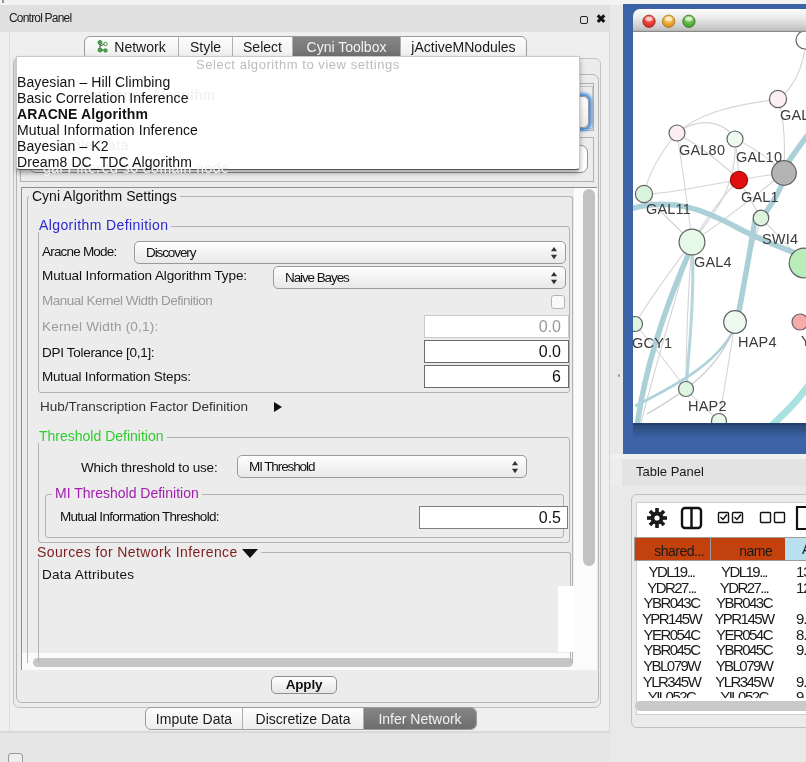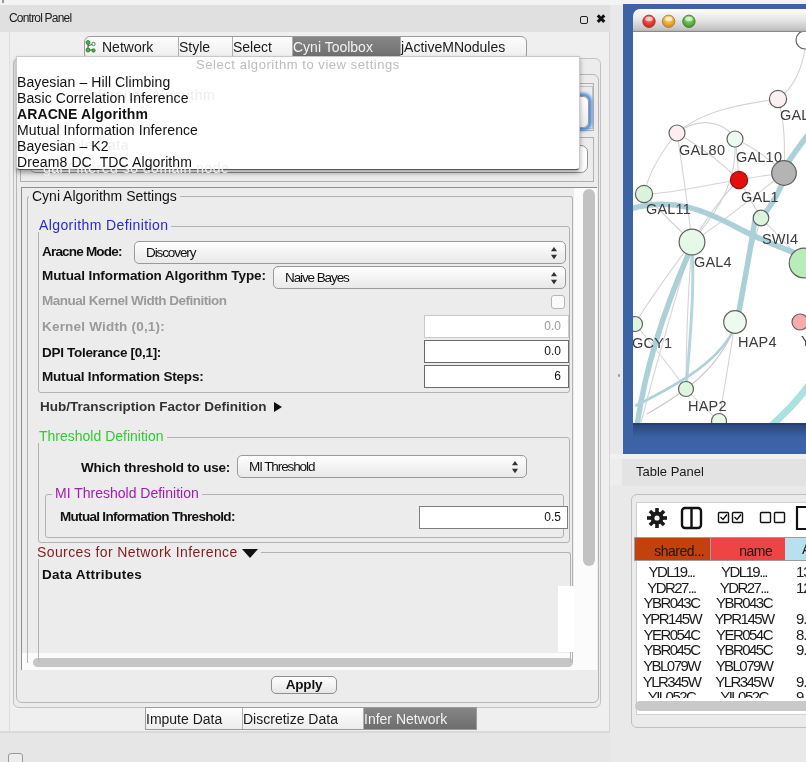--- a/index.html
+++ b/index.html
@@ -1,24 +1,24 @@
 <!DOCTYPE html>
 <html><head><meta charset="utf-8"><style>
 html,body{margin:0;padding:0}
 #root{position:relative;width:806px;height:762px;background:#e9e9e9;font-family:"Liberation Sans",sans-serif;overflow:hidden}
 .abs{position:absolute}
 .grp{position:absolute;border:1px solid #b2b2b2;border-radius:3px}
 .glabel{position:absolute;background:#ececec;padding:0 3px;font-size:14px;letter-spacing:0;line-height:13px}
-.blab{position:absolute;font-weight:bold;font-size:13.5px;letter-spacing:-0.8px;color:#111}
+.blab{position:absolute;font-weight:normal;font-size:13.5px;letter-spacing:-0.8px;color:#111}
 .combo{position:absolute;border:1px solid #9a9a9a;border-radius:5px;background:linear-gradient(#ffffff,#f1f1f1 60%,#e9e9e9);font-size:13.5px;letter-spacing:-1.1px;color:#111}
 .combo .tx{position:absolute;left:11px;top:2.5px}
 .stepper{position:absolute;right:7px;top:3.5px;width:8px;height:14px}
-.field{position:absolute;background:#fff;font-size:12px;color:#111;text-align:right}
+.field{position:absolute;background:#fff;font-size:16px;color:#111;text-align:right}
 .seg{position:absolute;display:flex;border:1px solid #9b9b9b;border-radius:6px;background:linear-gradient(#fdfdfd,#ededed);overflow:hidden}
-.seg .s{font-size:14px;color:#1a1a1a;display:flex;align-items:center;justify-content:flex-start;border-right:1px solid #b0b0b0}
+.seg .s{font-size:14px;color:#1a1a1a;display:flex;align-items:center;justify-content:center;border-right:1px solid #b0b0b0}
 .segtop .s{padding-bottom:3px}
 .seg .s:last-child{border-right:none}
 .seg .sel{background:linear-gradient(#868686,#6d6d6d);color:#f2f2f2}
 </style></head><body>
 <div id="root">
 
 <div class="abs" style="left:0;top:0;width:806px;height:5px;background:#f3f3f3"></div>
 <div class="abs" style="left:2px;top:0;width:2px;height:3px;background:#999"></div>
 <div class="abs" style="left:0;top:5px;width:610px;height:27px;background:#e0e0e0"></div>
 <div class="abs" style="left:9px;top:11px;font-size:12px;letter-spacing:-0.8px;color:#1a1a1a">Control Panel</div>
@@ -126,21 +126,21 @@
 <div class="field" style="left:419px;top:506px;width:141px;height:21px;border:1px solid #7e7e7e;line-height:21px;padding-right:6px">0.5</div>
 
 <div class="grp" style="left:38px;top:552px;width:531px;height:110px;border-bottom:none"></div>
 <div class="glabel" style="left:34px;top:546px;color:#7f1d1d;letter-spacing:0.4px">Sources for Network Inference <span style="display:inline-block;width:0;height:0;border-top:9px solid #111;border-left:8.5px solid transparent;border-right:8.5px solid transparent;vertical-align:middle"></span></div>
 <div class="blab" style="left:42px;top:567px;letter-spacing:0.25px">Data Attributes</div>
 
 <div class="abs" style="left:558px;top:586px;width:16px;height:66px;background:#fff"></div>
 
 <div class="abs" style="left:271px;top:676px;width:64px;height:16px;border:1px solid #8f8f8f;border-radius:5px;background:linear-gradient(#fff,#e6e6e6);text-align:center;font-size:13.5px;font-weight:bold;letter-spacing:-0.2px;color:#111;line-height:16px">Apply</div>
 
-<div class="seg" style="left:145px;top:707px;height:21px;border-radius:0">
+<div class="seg" style="left:145px;top:707px;height:21px;border-radius:6px">
   <div class="s" style="width:96px">Impute Data</div>
   <div class="s" style="width:120px">Discretize Data</div>
   <div class="s sel" style="width:112px">Infer Network</div>
 </div>
 
 <div class="abs" style="left:0;top:731px;width:610px;height:2px;background:#d9d9d9"></div>
 <div class="abs" style="left:0;top:733px;width:806px;height:29px;background:#e6e6e6"></div>
 <div class="abs" style="left:8px;top:753px;width:13px;height:9px;border:1px solid #999;border-radius:3px 3px 0 0;background:#ededed"></div>
 
 <div class="abs" style="left:618px;top:374px;width:2px;height:3px;background:#9a9a9a;border-radius:1px"></div>
@@ -293,21 +293,21 @@
 
   <g fill="none" stroke="#111" stroke-width="1.4">
     <rect x="119.5" y="8.5" width="10" height="10" rx="1"></rect>
     <rect x="133.5" y="8.5" width="10" height="10" rx="1"></rect>
   </g>
 
   <path d="M156 3 h10 l6 6 v16 h-16 z" fill="none" stroke="#111" stroke-width="2.2"></path>
 </svg>
 
 <div class="abs" style="left:634px;top:537px;width:74.5px;height:22px;background:#c2410c;border:1px solid #9c9c9c;border-right:none;font-size:14px;letter-spacing:-0.5px;color:#1a1a1a;text-align:center;line-height:26px;text-indent:14px;overflow:hidden">shared...</div>
-<div class="abs" style="left:709.5px;top:537px;width:74.5px;height:22px;background:#ef4444;border:1px solid #9c9c9c;font-size:14px;letter-spacing:-0.5px;color:#1a1a1a;text-align:center;line-height:26px;text-indent:16px">name</div>
+<div class="abs" style="left:709.5px;top:537px;width:74.5px;height:22px;background:#c2410c;border:1px solid #9c9c9c;font-size:14px;letter-spacing:-0.5px;color:#1a1a1a;text-align:center;line-height:26px;text-indent:16px">name</div>
 <div class="abs" style="left:785px;top:537px;width:21px;height:22px;background:#b9e0ee;border:1px solid #9c9c9c;border-left:none;font-size:14px;color:#1a1a1a;line-height:22px;padding-left:17px;overflow:hidden">A</div>
 
 <div class="abs" style="left:634px;top:564px;width:75px;text-align:center;font-size:15px;letter-spacing:-1.55px;color:#1a1a1a;line-height:15.65px">YDL19...<br>YDR27...<br>YBR043C<br>YPR145W<br>YER054C<br>YBR045C<br>YBL079W<br>YLR345W<br>YIL052C</div>
 <div class="abs" style="left:706px;top:564px;width:76px;text-align:center;font-size:15px;letter-spacing:-1.55px;color:#1a1a1a;line-height:15.65px">YDL19...<br>YDR27...<br>YBR043C<br>YPR145W<br>YER054C<br>YBR045C<br>YBL079W<br>YLR345W<br>YIL052C</div>
 <div class="abs" style="left:796px;top:564px;width:20px;font-size:15px;letter-spacing:-1.0px;color:#1a1a1a;line-height:15.65px">13<br>12<br><br>9.<br>8.<br>9.<br><br>9.<br>9.</div>
 <div class="abs" style="left:637px;top:698px;width:174px;height:15px;background:#fff"></div>
 
 <div class="abs" style="left:635px;top:701px;width:175px;height:10px;background:#c9c9c9;border-radius:5px"></div>
 
 </div>

